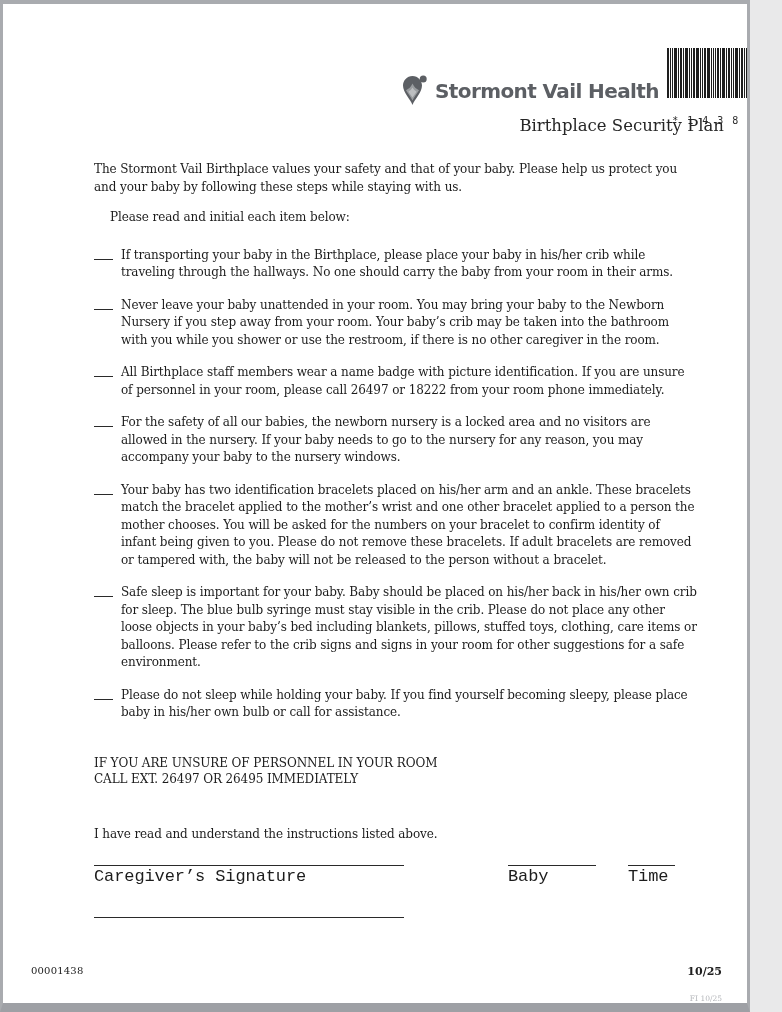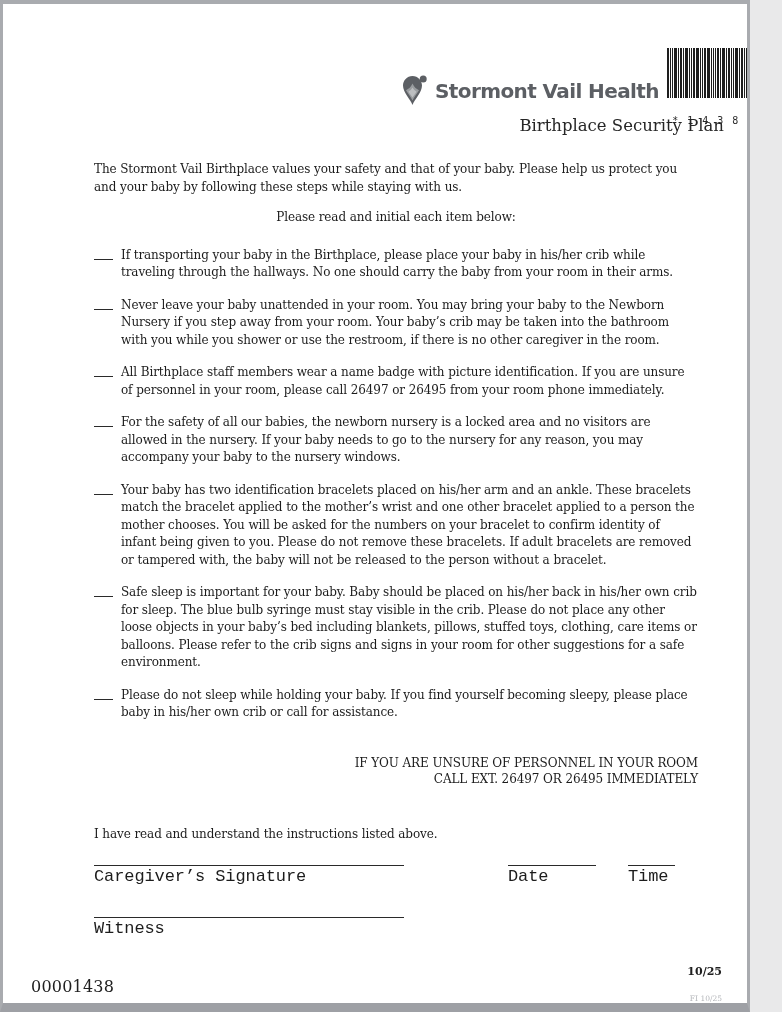--- a/index.html
+++ b/index.html
@@ -34,41 +34,41 @@
   .doc-title{
     position:absolute;top:112px;right:23px;
     font-size:16.5px;color:#262626;white-space:nowrap;
   }
   
   .content{
     position:absolute;top:157px;left:91px;width:604px;
     font-size:12px;line-height:17.5px;letter-spacing:-0.1px;
   }
   .intro-para{margin:0 0 13px 0;}
-  .instruction{margin:0 0 20px 0;text-align:center;}
+  .instruction{margin:0 0 20px 16px;}
   .item{position:relative;padding-left:27px;margin:0 0 15px 0;}
   .initial-blank{
     position:absolute;left:0;top:12px;width:19px;height:1px;
     background:#2a2a2a;display:block;
   }
-  .notice{ text-align:right;margin:33px 0 38px 0;line-height:16.5px;}
+  .notice{ text-align:left;margin:33px 0 38px 0;line-height:16.5px;}
   .ack{margin:0 0 0 0;}
   
   .sig-row{position:relative;height:38px;margin-top:22px;}
   .sig-col{position:absolute;top:0;}
   .sig-line{border-top:1px solid #2a2a2a;height:0;margin-bottom:2px;}
   .sig-label{font-size:17px;font-family:Liberation Mono, monospace;}
   .col-caregiver{left:0;width:310px;}
   .col-date{left:414px;width:88px;}
   .col-time{left:534px;width:47px;}
   .witness-block{margin-top:14px;width:310px;}
   
   .footer-left{
     position:absolute;left:28px;top:961px;
-    font-size:16px;letter-spacing:0.2px;color:#202020;margin-top:12px;
+    font-size:10px;letter-spacing:0.2px;color:#202020;
   }
   .footer-right{position:absolute;right:25px;top:961px;text-align:right;}
   .footer-rev{font-size:11px;font-weight:bold;color:#202020;}
   .footer-rev-small{font-size:7.5px;color:var(--footer-light,#b4b6ba);margin-top:16px;}
 </style>
 </head>
 <body>
 
 <div class="page">
 
@@ -135,64 +135,63 @@
     <div class="item">
       <span class="initial-blank"></span>
       <span>If transporting your baby in the Birthplace, please place your baby in his/her crib while traveling through the hallways. No one should carry the baby from your room in their arms.</span>
     </div>
     <div class="item">
       <span class="initial-blank"></span>
       <span>Never leave your baby unattended in your room. You may bring your baby to the Newborn Nursery if you step away from your room. Your baby’s crib may be taken into the bathroom with you while you shower or use the restroom, if there is no other caregiver in the room.</span>
     </div>
     <div class="item">
       <span class="initial-blank"></span>
-      <span>All Birthplace staff members wear a name badge with picture identification. If you are unsure of personnel in your room, please call 26497 or 26495 from your room phone immediately.</span>
+      <span>All Birthplace staff members wear a name badge with picture identification. If you are unsure of personnel in your room, please call 26497 or 18222 from your room phone immediately.</span>
     </div>
     <div class="item">
       <span class="initial-blank"></span>
       <span>For the safety of all our babies, the newborn nursery is a locked area and no visitors are allowed in the nursery. If your baby needs to go to the nursery for any reason, you may accompany your baby to the nursery windows.</span>
     </div>
     <div class="item">
       <span class="initial-blank"></span>
       <span>Your baby has two identification bracelets placed on his/her arm and an ankle. These bracelets match the bracelet applied to the mother’s wrist and one other bracelet applied to a person the mother chooses. You will be asked for the numbers on your bracelet to confirm identity of infant being given to you. Please do not remove these bracelets. If adult bracelets are removed or tampered with, the baby will not be released to the person without a bracelet.</span>
     </div>
     <div class="item">
       <span class="initial-blank"></span>
       <span>Safe sleep is important for your baby. Baby should be placed on his/her back in his/her own crib for sleep. The blue bulb syringe must stay visible in the crib. Please do not place any other loose objects in your baby’s bed including blankets, pillows, stuffed toys, clothing, care items or balloons. Please refer to the crib signs and signs in your room for other suggestions for a safe environment.</span>
     </div>
     <div class="item">
       <span class="initial-blank"></span>
-      <span>Please do not sleep while holding your baby. If you find yourself becoming sleepy, please place baby in his/her own crib or call for assistance.</span>
+      <span>Please do not sleep while holding your baby. If you find yourself becoming sleepy, please place baby in his/her own bulb or call for assistance.</span>
     </div>
 
     <div class="notice">
       <div>IF YOU ARE UNSURE OF PERSONNEL IN YOUR ROOM</div>
       <div>CALL EXT. 26497 OR 26495 IMMEDIATELY</div>
     </div>
 
     <p class="ack">I have read and understand the instructions listed above.</p>
 
     <div class="sig-row">
       <div class="sig-col col-caregiver">
         <div class="sig-line"></div>
         <div class="sig-label">Caregiver’s Signature</div>
       </div>
       <div class="sig-col col-date">
         <div class="sig-line"></div>
-        <div class="sig-label">Date</div>
+        <div class="sig-label">Baby</div>
       </div>
       <div class="sig-col col-time">
         <div class="sig-line"></div>
         <div class="sig-label">Time</div>
       </div>
     </div>
 
     <div class="witness-block">
       <div class="sig-line"></div>
-      <div class="sig-label">Witness</div>
     </div>
   </div>
 
   <div class="footer-left">00001438</div>
   <div class="footer-right">
     <div class="footer-rev">10/25</div>
     <div class="footer-rev-small">FI 10/25</div>
   </div>
 
 </div>

